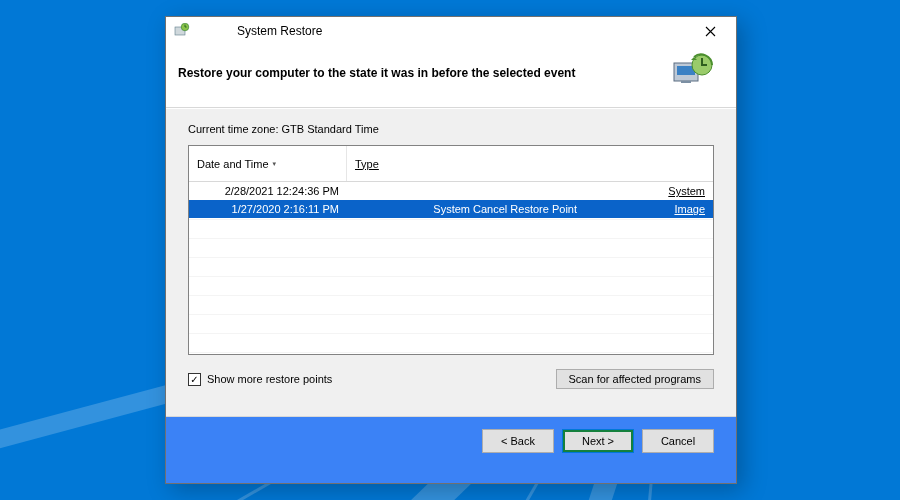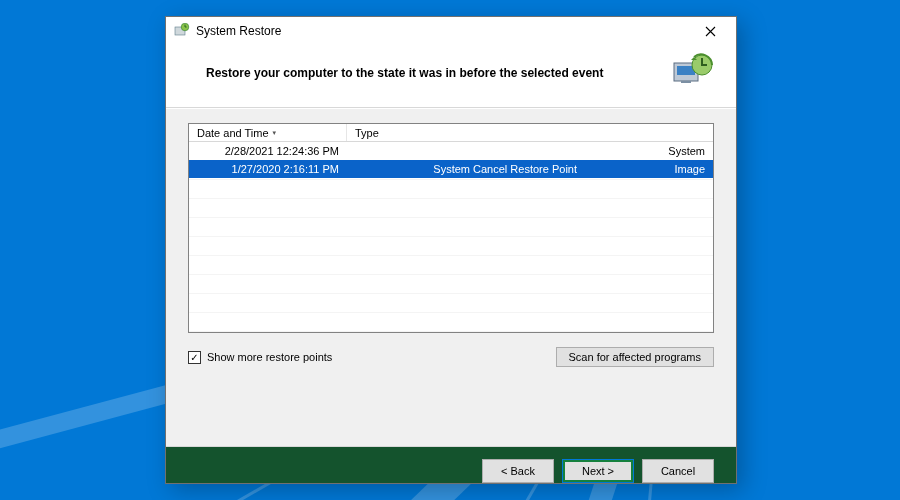--- a/index.html
+++ b/index.html
@@ -17,69 +17,69 @@
     .window {
       position:absolute; left:165px; top:16px;
       width:572px; height:468px;
       background:#fff;
       border:1px solid #707070;
       display:flex; flex-direction:column;
       box-shadow: 6px 6px 22px rgba(0,0,0,0.25);
     }
     .titlebar {
       height:28px; display:flex; align-items:center;
-      padding:0 8px 0 8px; border-bottom:0;
+      padding:0 8px 0 8px; border-bottom:0;gap:41px;
     }
     .sysicon { width:16px; height:16px; margin-right:6px; position:relative; }
     .title-text { font-size:12px; color:#000; }
     .close-x {
       margin-left:auto; width:36px; height:100%;
       display:flex; align-items:center; justify-content:center;
       cursor:pointer; font-size:14px;
     }
     .header-area {
       border-bottom:1px solid #d8d8d8;
-      padding:8px 16px 14px 40px;
+      padding:8px 16px 14px 12px;
       display:flex; align-items:center; gap:12px;
     }
     .header-text { font-size:12px; font-weight:bold; }
     .restore-icon { margin-left:auto; margin-right:6px; width:42px; height:40px; position:relative; }
     .body-area { padding:14px 22px 10px 22px; flex:1; background:#f0f0f0;
       border-top:1px solid #fff; display:flex; flex-direction:column; }
     .tz-label { font-size:11px; margin-bottom:10px; }
     .table-wrap {
       background:#fff; border:1px solid #828282;
       height:210px; display:flex; flex-direction:column;
     }
-    .thead { display:flex; border-bottom:1px solid #d8d8d8; background:#fff; height:18px; }
+    .thead { display:flex; border-bottom:1px solid #d8d8d8; background:#fff; height:36px; }
     .th { padding:3px 8px; font-size:11px; border-right:1px solid #e6e6e6; display:flex; align-items:center; gap:4px; cursor:pointer; }
     .th:last-child { border-right:none; }
     .sort-caret { font-size:7px; color:#555; }
     .tbody { flex:1; background:
       repeating-linear-gradient(to bottom, #fff 0 18px, #fff 18px, #f4f4f4 18px 19px);
     }
     .row { display:flex; height:18px; font-size:11px; align-items:center; cursor:pointer; }
     .row.selected { background:#0a63c9; color:#fff; }
     .cell { padding:0 8px; overflow:hidden; white-space:nowrap;text-align:right; }
     .col-date { width:158px; }
     .col-desc { width:238px; }
-    .col-type { flex:1; }
+    .col-type { flex:1;text-decoration:underline; }
     .controls-row { display:flex; align-items:center; padding:14px 0 0 0; }
     .checkbox { display:flex; align-items:center; gap:6px; font-size:11px; cursor:pointer; }
     .cb-box { width:13px; height:13px; border:1px solid #333; background:#fff; display:flex; align-items:center; justify-content:center; font-size:10px; }
     .btn {
       font-size:11px; background:#e1e1e1; border:1px solid #adadad;
       padding:3px 12px; cursor:pointer; min-width:72px;text-align:center;
     }
     .btn.scan { margin-left:auto; min-width:150px; }
     .footer {
       border-top:1px solid #d8d8d8;
-      padding:12px 22px 0 22px;
+      padding:12px 22px 30px 22px;
       display:flex; justify-content:flex-end; gap:8px;
-      background:#14532d;
+      background:#3b82f6;
     }
     .btn.default { border:3px solid #15803d; outline:1px solid #0078d7; outline-offset:-1px; }
   </style>
 </head>
 <body>
 
 <div class="rays">
   <div style="width:3px; transform:rotate(5deg)"></div>
   <div style="width:22px; transform:rotate(18deg)"></div>
   <div style="width:3px; transform:rotate(30deg)"></div>
@@ -114,20 +114,21 @@
         <rect x="9" y="28" width="10" height="2" fill="#7b8fa3"></rect>
         <circle cx="30" cy="12" r="10" fill="#9acb6a" stroke="#4b8f2d" stroke-width="1"></circle>
         <path d="M30 5 v7 h5" stroke="#2f5e1f" stroke-width="2" fill="none"></path>
         <path d="M22 4 a11 11 0 0 1 18 8" fill="none" stroke="#4b8f2d" stroke-width="2"></path>
         <path d="M22 4 l-3 3 l6 0 z" fill="#4b8f2d"></path>
       </svg>
     </span>
   </div>
 
   <div class="body-area">
+    <div class="tz-label">Current time zone: GTB Standard Time</div>
 
     <div class="table-wrap">
       <div class="thead">
         <div class="th col-date">
           <span>Date and Time</span>
           <span class="sort-caret">▾</span>
         </div>
         <div class="th col-type">
           <span>Type</span>
         </div>

